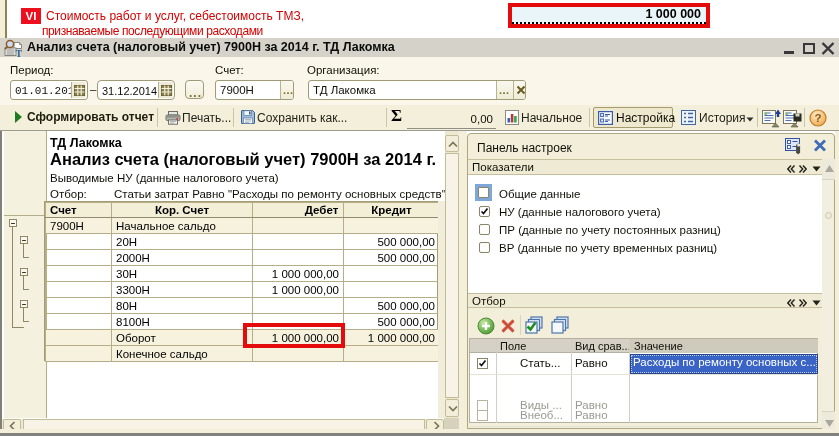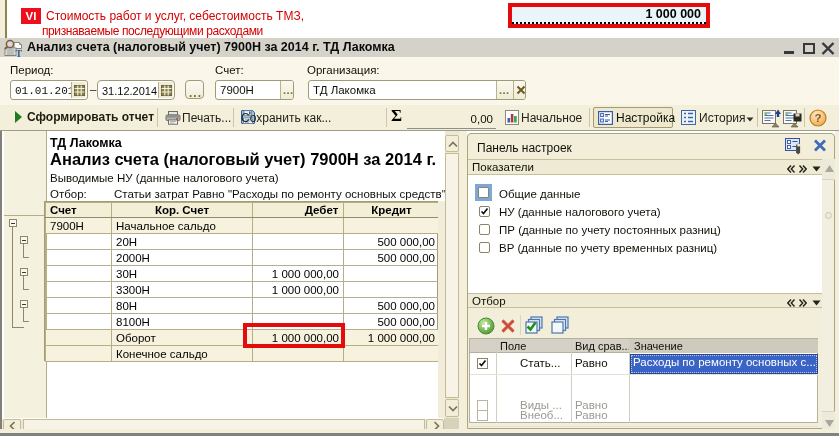--- a/index.html
+++ b/index.html
@@ -112,21 +112,21 @@
     <div class="abs t" style="left:182px;top:6px;font-size:12px;color:#23231a;">Печать...</div>
     <div class="abs" style="left:233px;top:3px;width:1px;height:19px;background:#cbc6ab;"></div>
 
     <svg class="abs" style="left:241px;top:5px;" width="14" height="14" viewBox="0 0 14 14">
       <path d="M1 0.5 H11.5 L13.5 2.5 V13 Q13.5 13.5 13 13.5 H1 Q0.5 13.5 0.5 13 V1 Q0.5 0.5 1 0.5 Z" fill="#9fc0dc" stroke="#3e5e8e" stroke-width="1"></path>
       <rect x="3" y="0.8" width="7.5" height="4.8" fill="#f4f7fa" stroke="#5a7aa4" stroke-width="0.7"></rect>
       <rect x="8" y="1.5" width="1.6" height="3" fill="#3e5e8e"></rect>
       <rect x="2.5" y="8" width="9" height="5.5" fill="#f4f7fa" stroke="#5a7aa4" stroke-width="0.7"></rect>
       <path d="M4 9.5h6M4 11h6M4 12.5h4" stroke="#9aa8b8" stroke-width="0.8"></path>
     </svg>
-    <div class="abs t" style="left:241px;top:6px;font-size:12px;color:#23231a;">Сохранить как...</div>
+    <div class="abs t" style="left:257px;top:6px;font-size:12px;color:#23231a;">Сохранить как...</div>
     <div class="abs" style="left:386px;top:3px;width:1px;height:19px;background:#cbc6ab;"></div>
     <div class="abs" style="left:391px;top:1px;font-size:17px;font-weight:bold;color:#000;font-family:'Liberation Serif',serif;">Σ</div>
     <div class="abs" style="left:407px;top:4px;width:89px;height:20px;border-bottom:1px solid #8f8f83;">
       <div class="abs t" style="right:3px;top:4px;">0,00</div>
     </div>
 
     <svg class="abs" style="left:505px;top:5px;" width="14" height="15" viewBox="0 0 14 15">
       <rect x="0.5" y="0.5" width="13" height="14" fill="#fff" stroke="#8a8a80" stroke-width="1"></rect>
       <rect x="2.5" y="8" width="2.6" height="4.5" fill="#3a62b0"></rect>
       <rect x="5.8" y="4" width="2.6" height="8.5" fill="#b03a3a"></rect>

